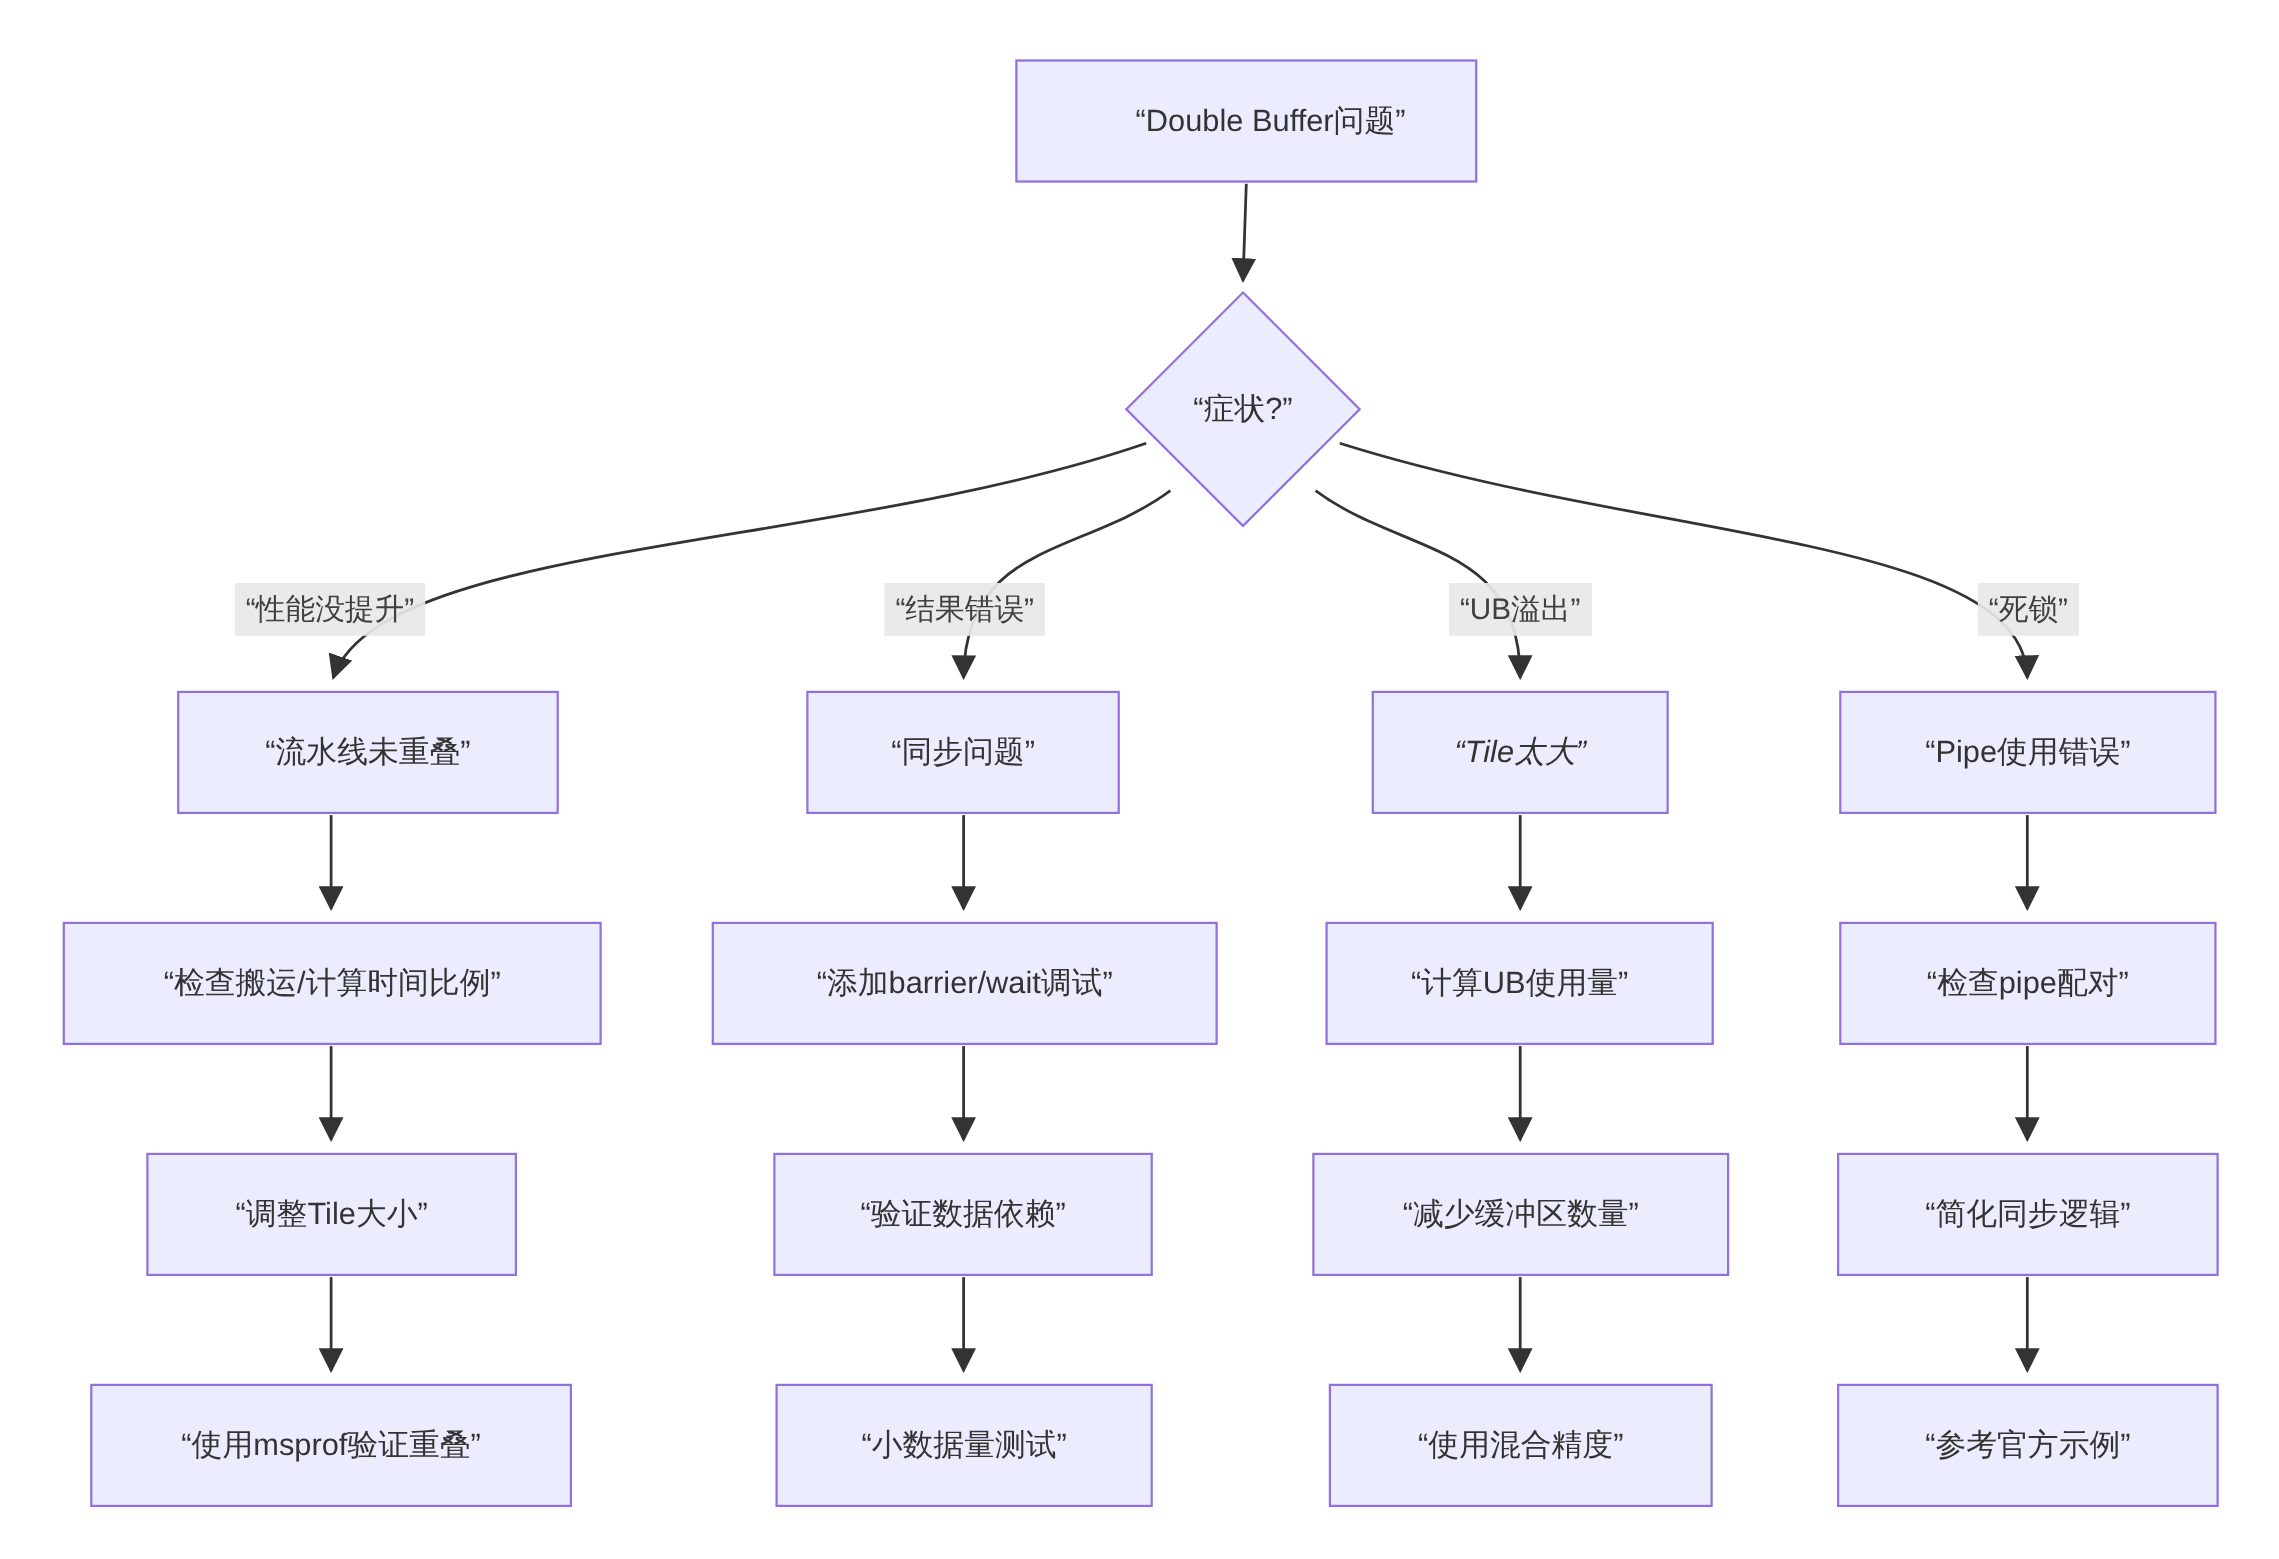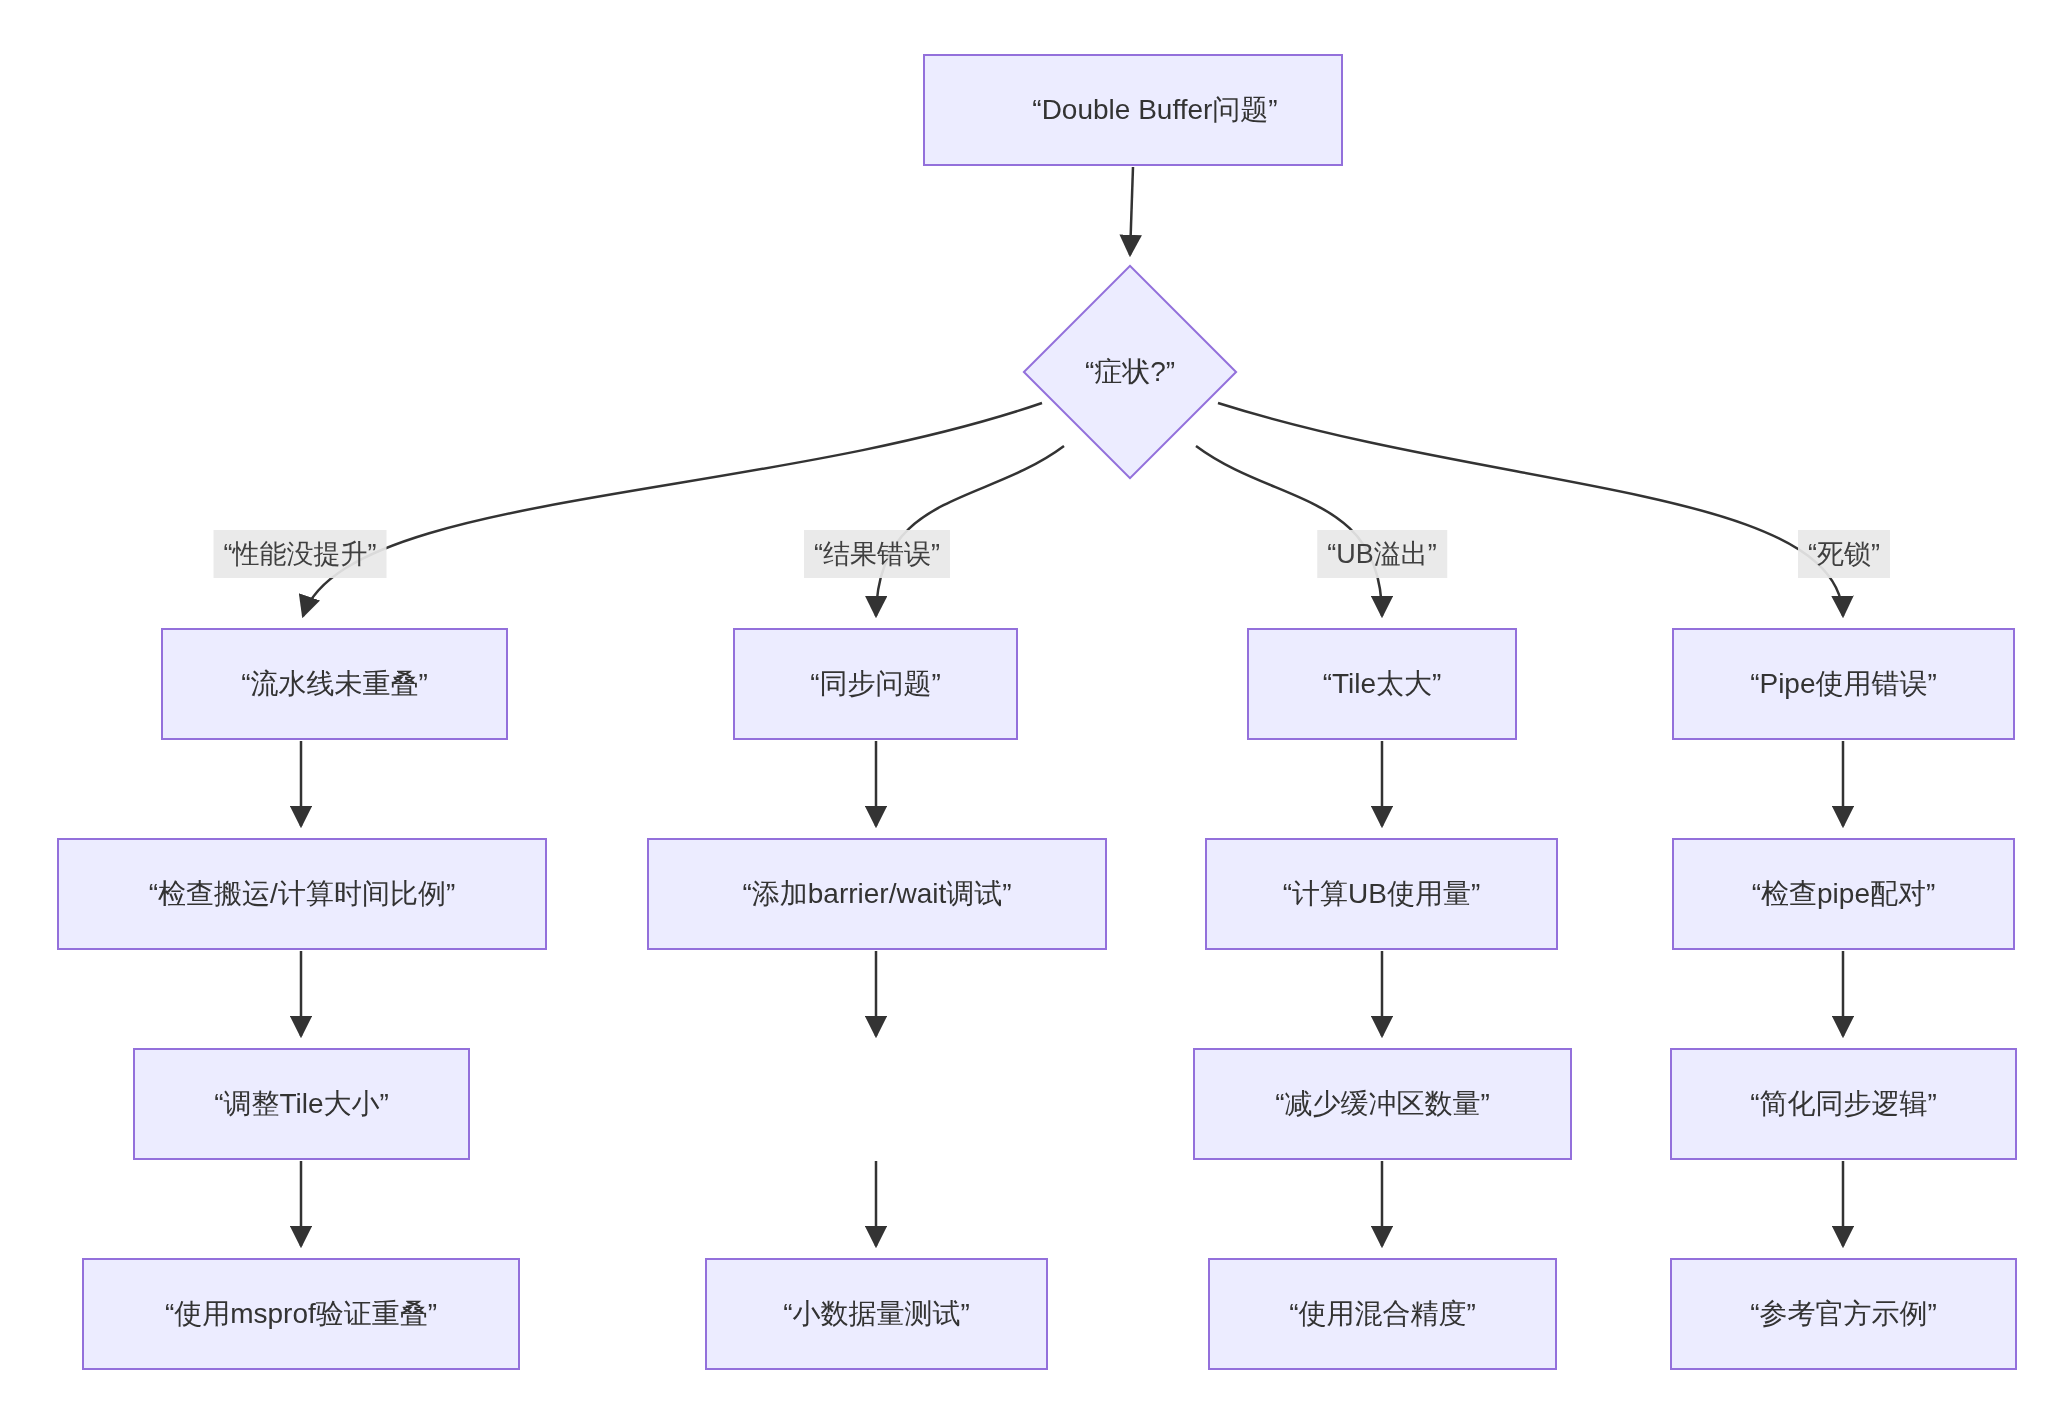--- a/index.html
+++ b/index.html
@@ -102,23 +102,24 @@
   <div class="edge-label" style="left:1382px; top:554px;">“UB溢出”</div>
   <div class="edge-label" style="left:1844px; top:554px;">“死锁”</div>
 
   <div class="node" style="left:128px; top:628px; width:347px; height:112px;margin-left:33px;">“流水线未重叠”</div>
   <div class="node" style="left:57px; top:838px; width:490px; height:112px;">“检查搬运/计算时间比例”</div>
   <div class="node" style="left:133px; top:1048px; width:337px; height:112px;">“调整Tile大小”</div>
   <div class="node" style="left:82px; top:1258px; width:438px; height:112px;">“使用msprof验证重叠”</div>
 
   <div class="node" style="left:733px; top:628px; width:285px; height:112px;">“同步问题”</div>
   <div class="node" style="left:647px; top:838px; width:460px; height:112px;">“添加barrier/wait调试”</div>
+  <div class="node" style="left:703px; top:1048px; width:345px; height:112px;">“验证数据依赖”</div>
   <div class="node" style="left:705px; top:1258px; width:343px; height:112px;">“小数据量测试”</div>
 
-  <div class="node" style="left:1247px; top:628px; width:270px; height:112px;">“Tile太大”</div>
+  <div class="node" style="left:1247px; top:628px; width:270px; height:112px;font-style:italic;">“Tile太大”</div>
   <div class="node" style="left:1205px; top:838px; width:353px; height:112px;">“计算UB使用量”</div>
   <div class="node" style="left:1208px; top:1258px; width:349px; height:112px;">“使用混合精度”</div>
   <div class="node" style="left:1193px; top:1048px; width:379px; height:112px;">“减少缓冲区数量”</div>
 
   <div class="node" style="left:1672px; top:628px; width:343px; height:112px;">“Pipe使用错误”</div>
   <div class="node" style="left:1672px; top:838px; width:343px; height:112px;">“检查pipe配对”</div>
   <div class="node" style="left:1670px; top:1048px; width:347px; height:112px;">“简化同步逻辑”</div>
   <div class="node" style="left:1670px; top:1258px; width:347px; height:112px;">“参考官方示例”</div>
 
 </div>

